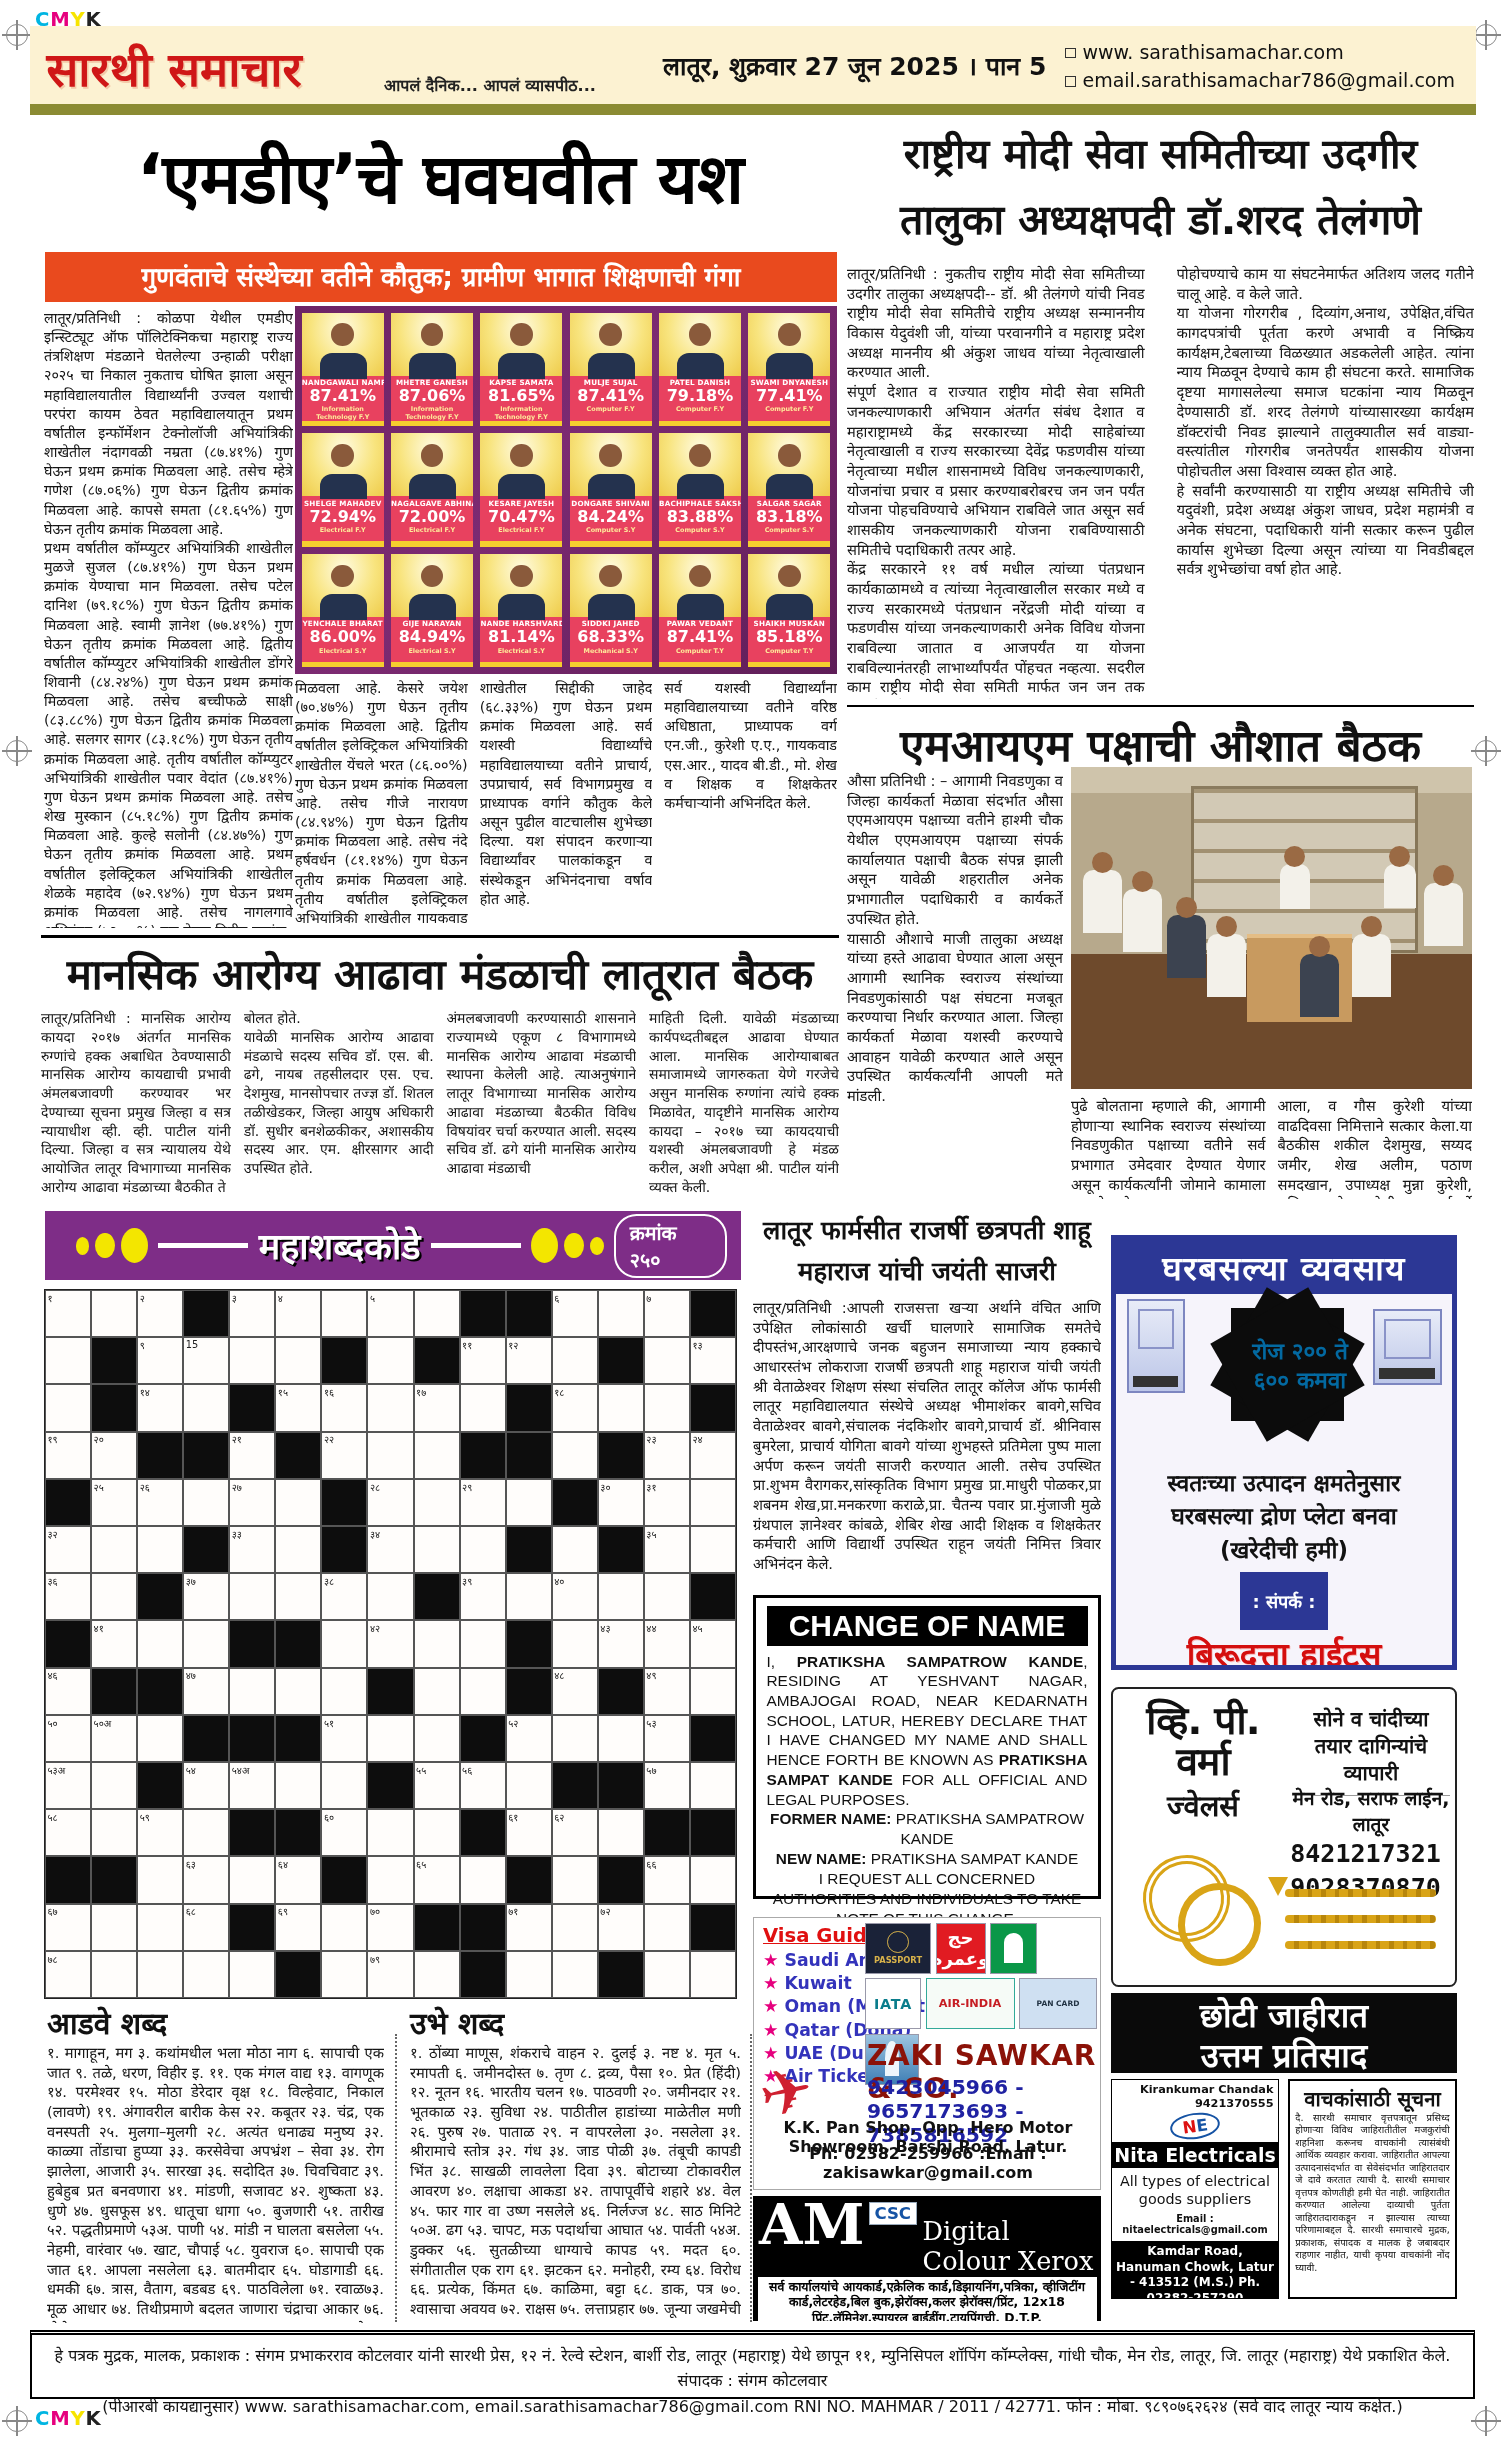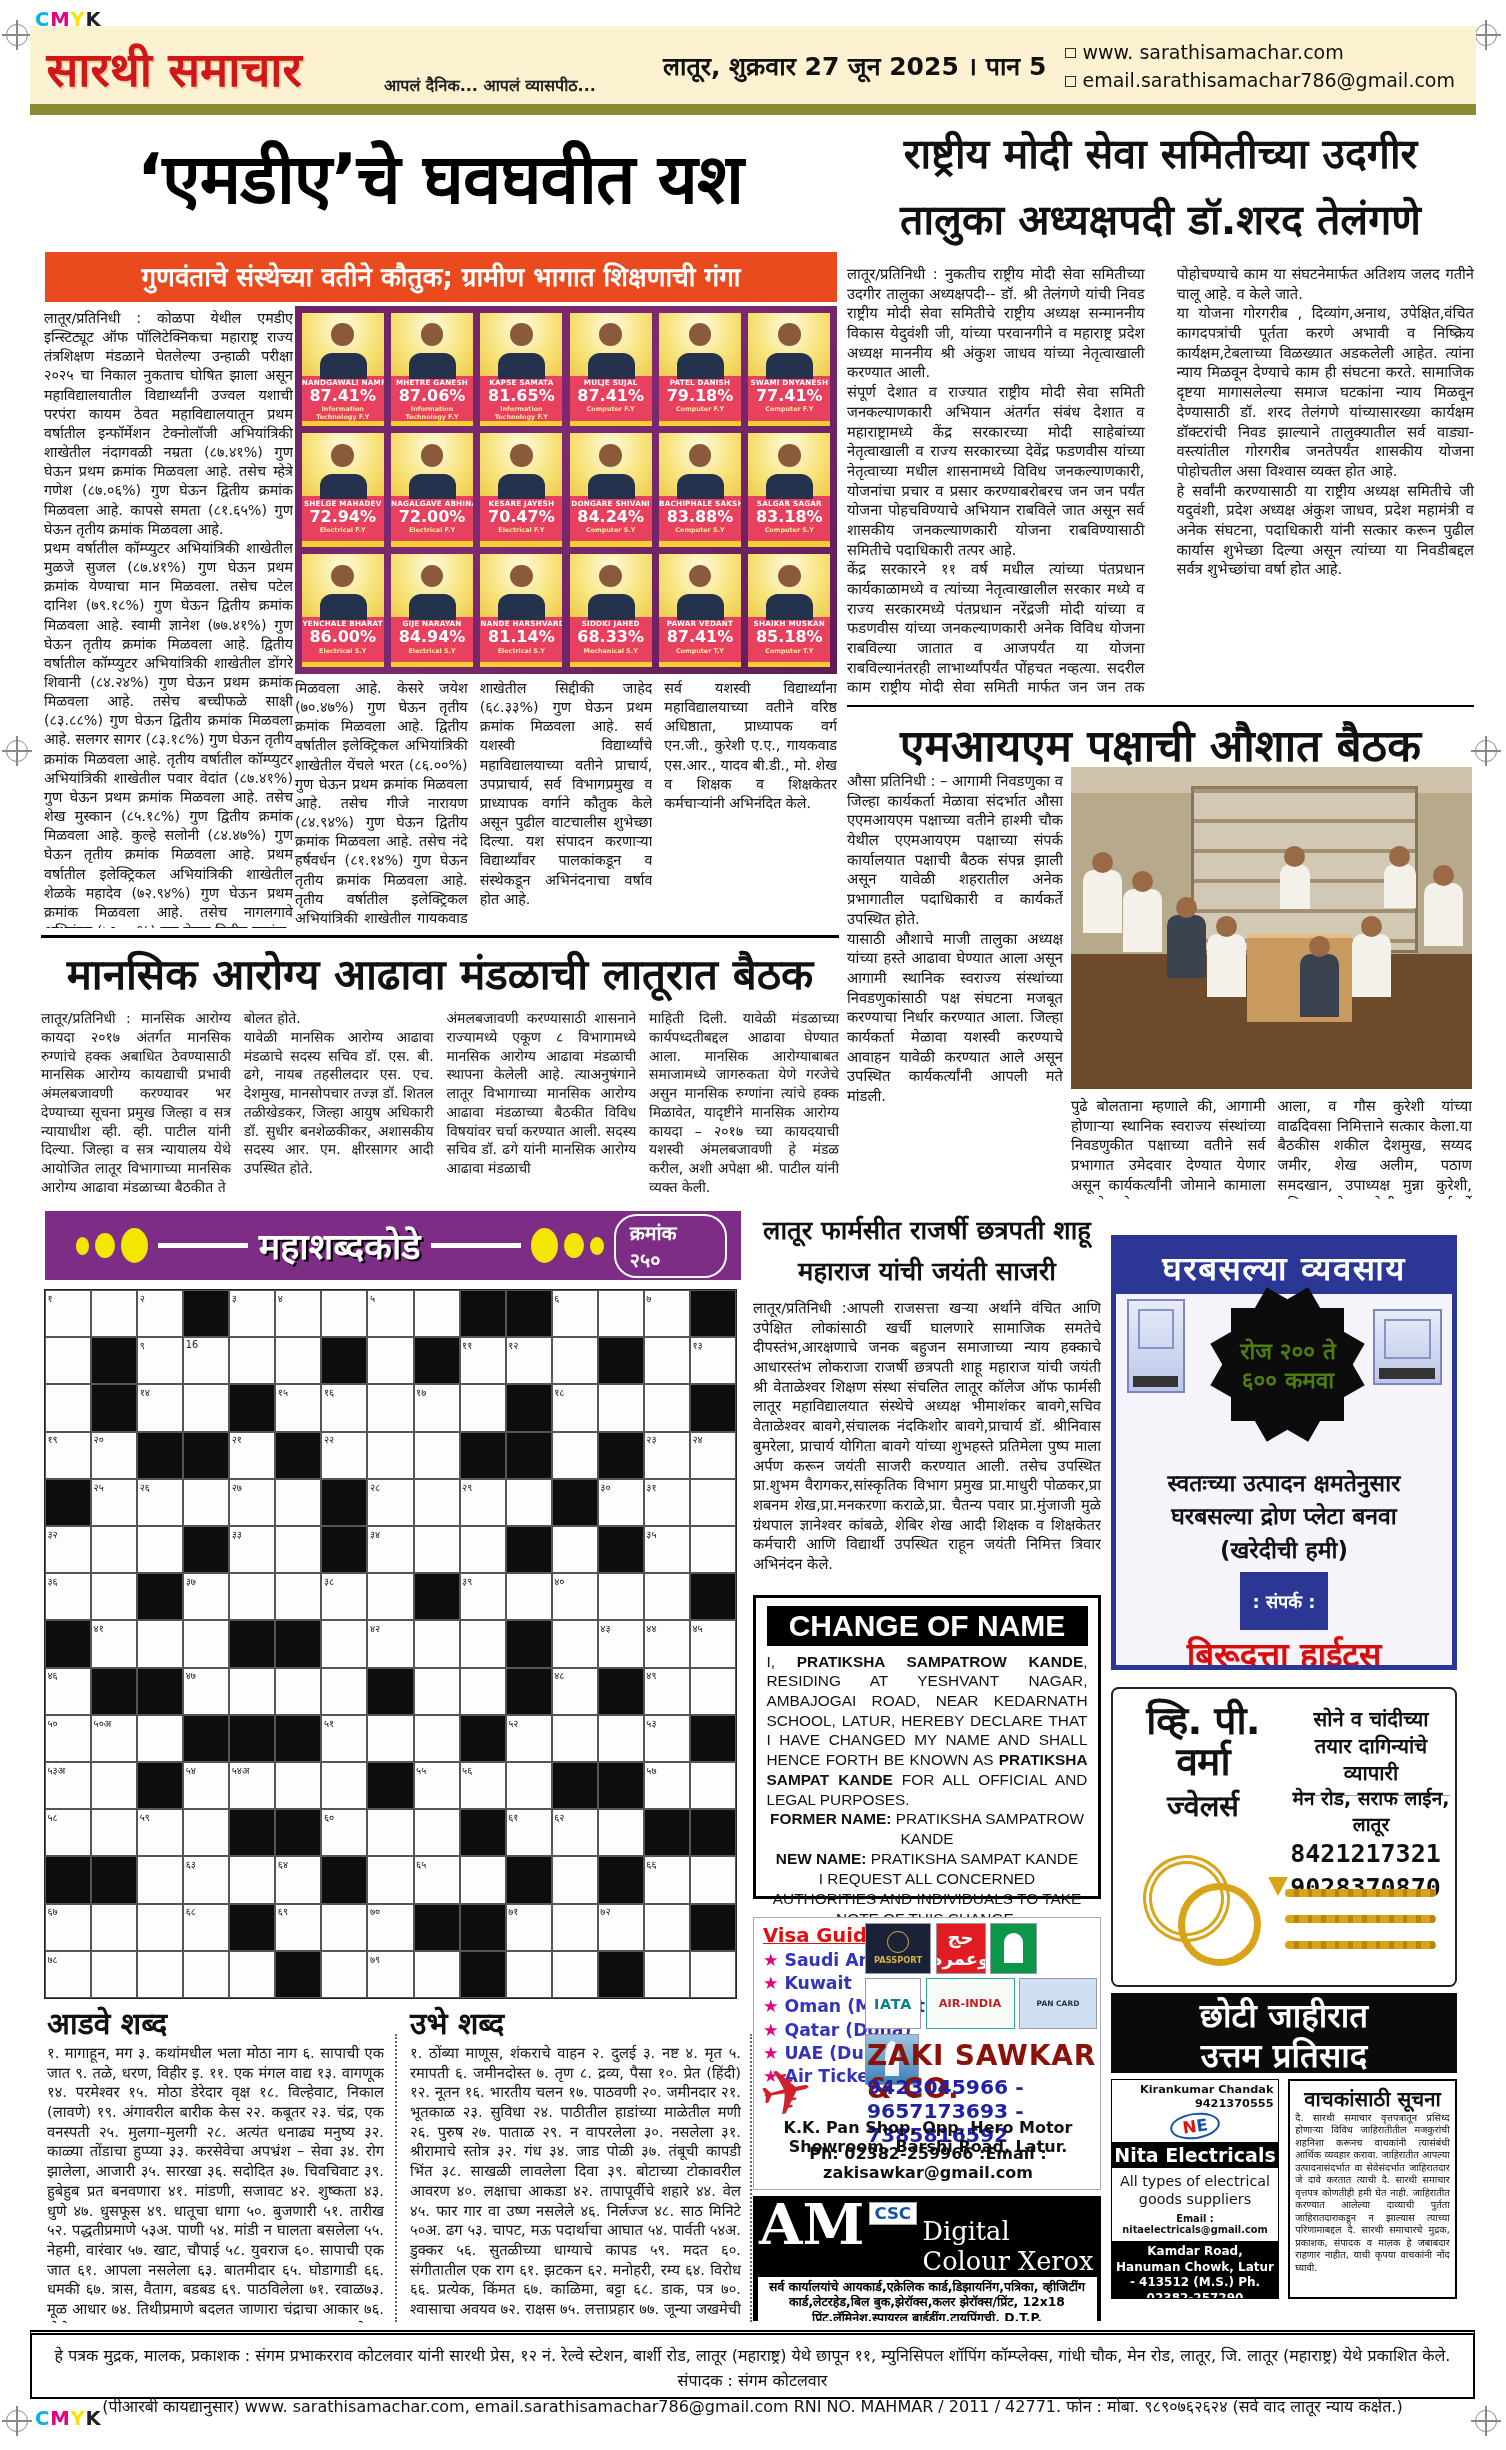--- a/index.html
+++ b/index.html
@@ -138,21 +138,21 @@
   .am-services{background:#fff;color:#000;font-size:12.4px;font-weight:bold;text-align:center;margin:1.5px 4.5px;padding:1.5px 3px;line-height:1.25;}
 
   
   .ghar{left:1111px;top:1235px;width:346px;height:435px;border:5.3px solid #2c3795;box-sizing:border-box;background:#f6f4fb;overflow:hidden;}
   .ghar-head{background:#2c3795;color:#fff;font-size:33px;font-weight:bold;text-align:center;padding:4.5px 0;letter-spacing:1.5px;}
   .star-burst{position:absolute;left:89px;top:53px;width:166px;height:143px;}
   .star-burst i{position:absolute;left:0;top:15px;width:113px;height:113px;background:#0c0c0c;}
   .star-burst i:nth-child(1){transform:translateX(26px) rotate(0deg);}
   .star-burst i:nth-child(2){transform:translateX(26px) rotate(30deg);}
   .star-burst i:nth-child(3){transform:translateX(26px) rotate(60deg);}
-  .star-text{position:absolute;left:0;top:44px;width:100%;text-align:center;color:#4d7c0f;font-size:22.6px;font-weight:bold;z-index:2;line-height:1.3;}
+  .star-text{position:absolute;left:12px;top:44px;width:100%;text-align:center;color:#0369a1;font-size:22.6px;font-weight:bold;z-index:2;line-height:1.3;}
   .machine{position:absolute;width:54px;height:90px;border:2.3px solid #7d86c0;background:linear-gradient(#e8ecf8,#bcc6e8);}
   .machine::before{content:"";position:absolute;left:9px;top:7.5px;right:9px;height:36px;border:2.3px solid #8a93c8;}
   .machine::after{content:"";position:absolute;left:4.5px;bottom:4.5px;right:4.5px;height:10.5px;background:#333;}
   .ghar-line{text-align:center;font-size:23px;font-weight:bold;color:#111;line-height:1.45;}
   .ghar-contact{display:inline-block;background:#2c3795;color:#fff;font-size:18px;font-weight:bold;padding:17px 12px;margin:4.5px auto 1.5px auto;}
   .ghar-brand{text-align:center;color:#d40f0f;font-size:33px;font-weight:bold;text-shadow:0.8px 0.8px 0 #f7b9b9;}
   .ghar-addr{text-align:center;font-size:18px;font-weight:bold;line-height:1.4;}
 
   
   .verma{left:1111px;top:1687px;width:346px;height:300px;border:2.3px solid #222;border-radius:7.5px;box-sizing:border-box;background:#fff;overflow:hidden;}
@@ -482,21 +482,21 @@
       <div class="cw-cell">
         <span class="cw-num">७</span>
       </div>
       <div class="cw-cell black"></div>
       <div class="cw-cell"></div>
       <div class="cw-cell black"></div>
       <div class="cw-cell">
         <span class="cw-num">९</span>
       </div>
       <div class="cw-cell">
-        <span class="cw-num">16</span>
+        <span class="cw-num">15</span>
       </div>
       <div class="cw-cell"></div>
       <div class="cw-cell"></div>
       <div class="cw-cell black"></div>
       <div class="cw-cell"></div>
       <div class="cw-cell black"></div>
       <div class="cw-cell">
         <span class="cw-num">११</span>
       </div>
       <div class="cw-cell">

